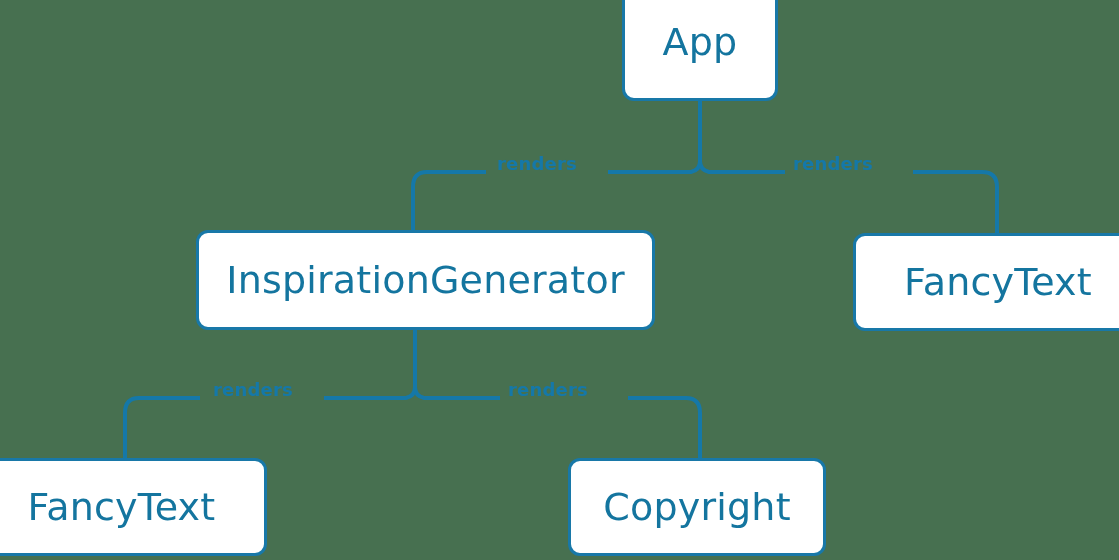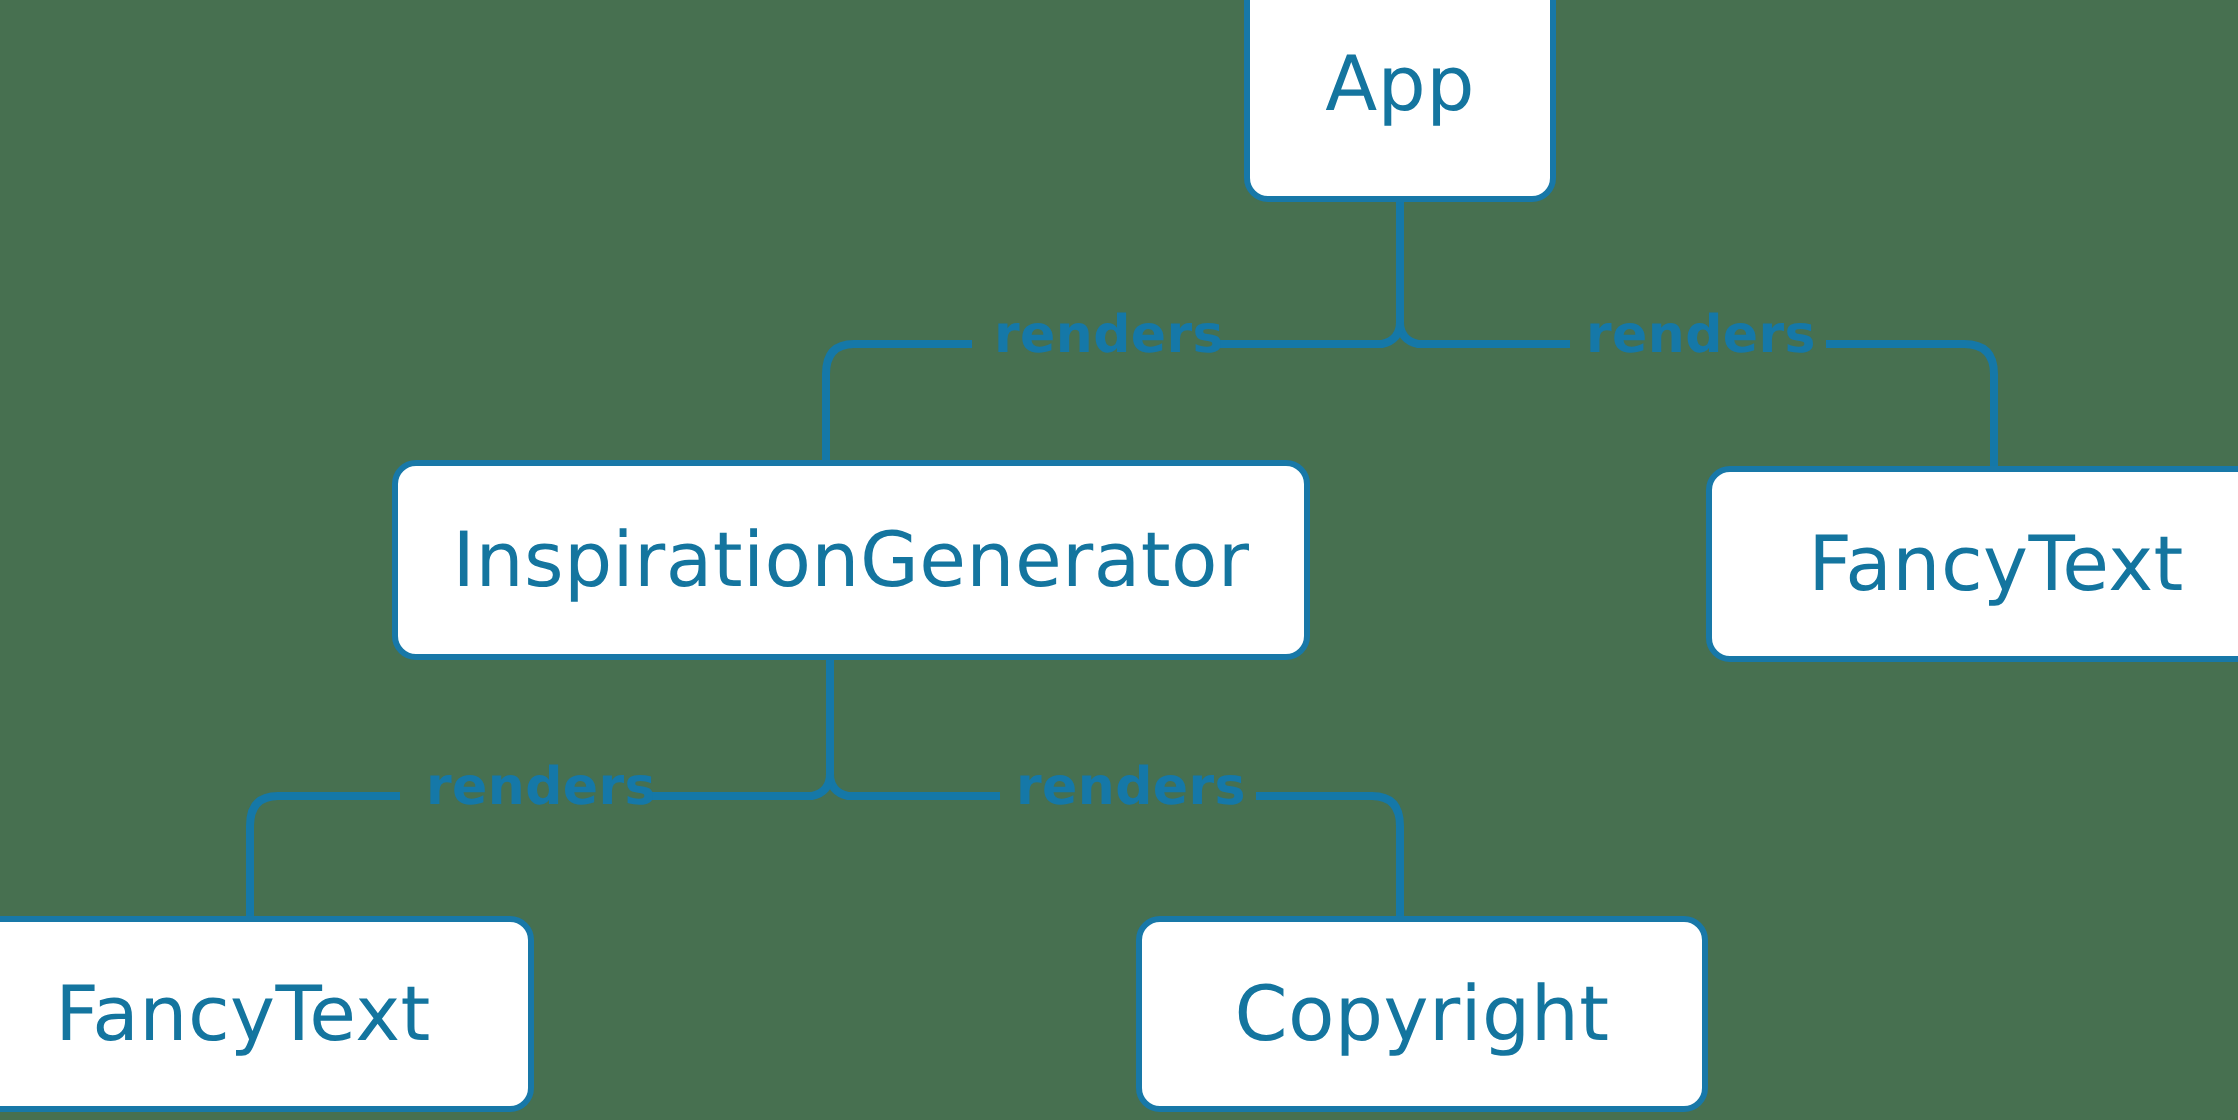--- a/index.html
+++ b/index.html
@@ -43,21 +43,21 @@
     white-space: nowrap;
     z-index: 2;
   }
   .node-label {
     display: block;
     line-height: 1;
   }
   .edge-label {
     position: absolute;
     color: #1578a8;
-    font-size: 26px;
+    font-size: 18px;
     font-weight: 700;
     letter-spacing: 0.2px;
     white-space: nowrap;
     z-index: 3;
     line-height: 1;
   }
 </style>
 </head>
 <body>
 
@@ -100,17 +100,17 @@
   </div>
 
   <div class="node-box" style="left:853px; top:233px; width:290px; height:98px;">
     <span class="node-label">FancyText</span>
   </div>
 
   <div class="node-box" style="left:-24px; top:458px; width:291px; height:98px;">
     <span class="node-label">FancyText</span>
   </div>
 
-  <div class="node-box" style="left:568px; top:458px; width:286px; height:98px;">
+  <div class="node-box" style="left:568px; top:458px; width:258px; height:98px;">
     <span class="node-label">Copyright</span>
   </div>
 
 </div>
 
 </body></html>

